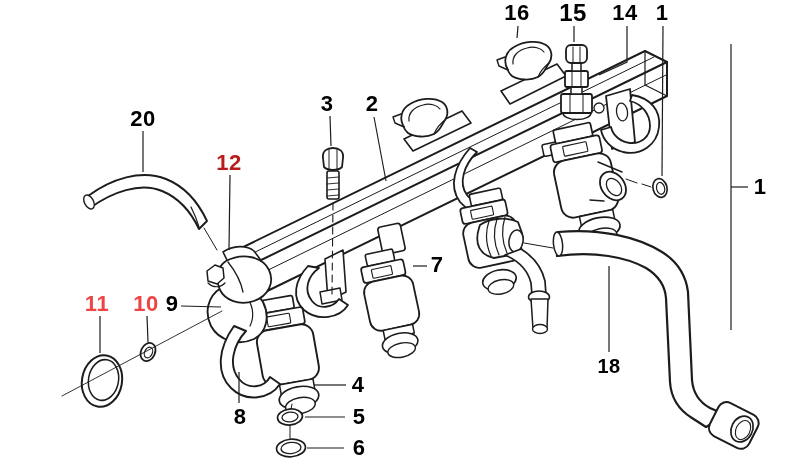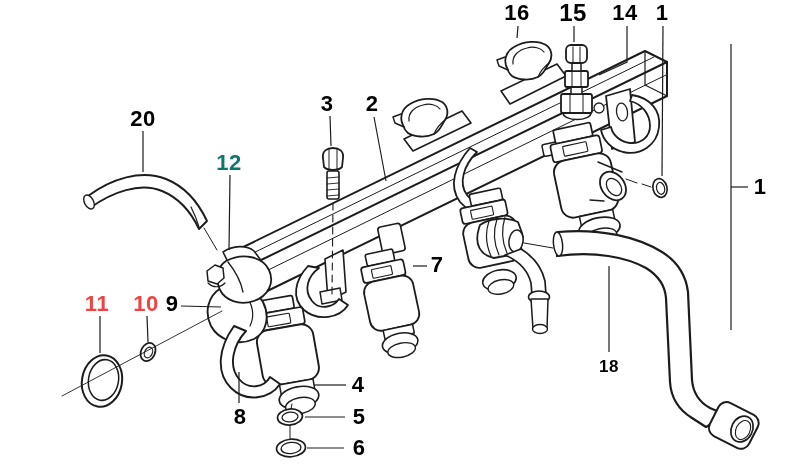--- a/index.html
+++ b/index.html
@@ -234,21 +234,21 @@
       <div class="callout" style="left: 372px; top: 104px; color: rgb(0, 0, 0); font-size: 22px;">2</div>
       <div class="callout" style="left: 327px; top: 104px; color: rgb(0, 0, 0); font-size: 22px;">3</div>
       <div class="callout" style="left: 358px; top: 385px; color: rgb(0, 0, 0); font-size: 22px;">4</div>
       <div class="callout" style="left: 359px; top: 417px; color: rgb(0, 0, 0); font-size: 22px;">5</div>
       <div class="callout" style="left: 359px; top: 448px; color: rgb(0, 0, 0); font-size: 22px;">6</div>
       <div class="callout" style="left: 437px; top: 265px; color: rgb(0, 0, 0); font-size: 22px;">7</div>
       <div class="callout" style="left: 240px; top: 417px; color: rgb(0, 0, 0); font-size: 22px;">8</div>
       <div class="callout" style="left: 172px; top: 304px; color: rgb(0, 0, 0); font-size: 22px;">9</div>
       <div class="callout" style="left: 146px; top: 304px; color: #ef4444; font-size: 22px;">10</div>
       <div class="callout" style="left: 97px; top: 304px; color: #ef4444; font-size: 22px;">11</div>
-      <div class="callout" style="left: 229px; top: 163px; color: #0f766e; font-size: 22px;">12</div>
+      <div class="callout" style="left: 229px; top: 163px; color: #b91c1c; font-size: 22px;">12</div>
       <div class="callout" style="left: 143px; top: 119px; color: rgb(0, 0, 0); font-size: 22px;">20</div>
       <div class="callout" style="left: 625px; top: 13px; color: rgb(0, 0, 0); font-size: 22px;">14</div>
       <div class="callout" style="left: 573px; top: 13px; color: rgb(0, 0, 0); font-size: 24px;">15</div>
       <div class="callout" style="left: 517px; top: 13px; color: rgb(0, 0, 0); font-size: 22px;">16</div>
       <div class="callout" style="left: 662px; top: 13px; color: rgb(0, 0, 0); font-size: 22px;">1</div>
-      <div class="callout" style="left: 609px; top: 366px; color: rgb(0, 0, 0); font-size: 17px; text-align: right;">18</div>
+      <div class="callout" style="left: 609px; top: 366px; color: rgb(0, 0, 0); font-size: 20px; text-align: right;">18</div>
     </div>
 </div>
 
 </body></html>

